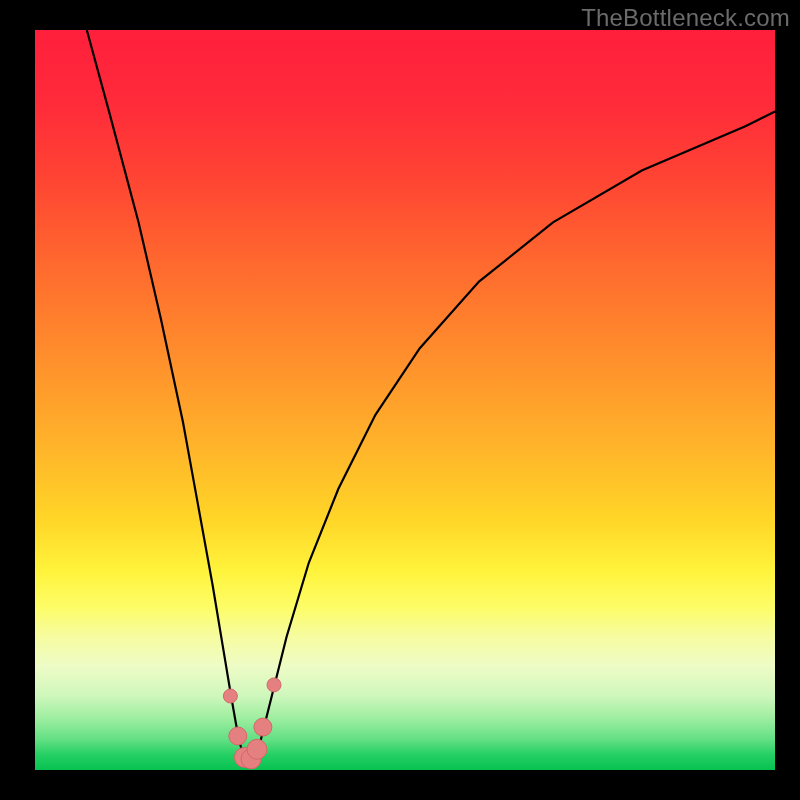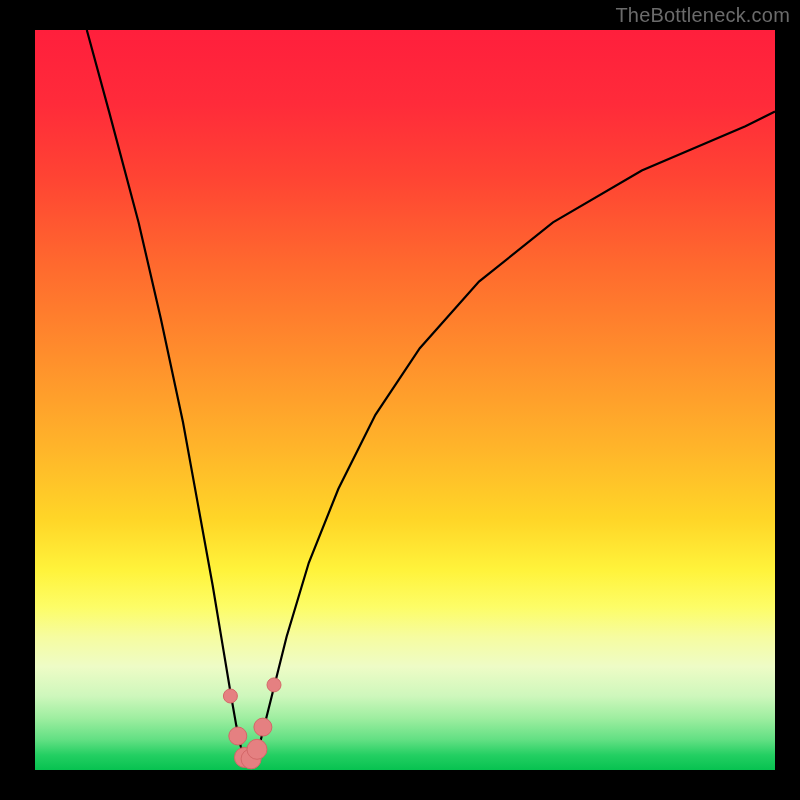--- a/index.html
+++ b/index.html
@@ -51,21 +51,21 @@
     top: 0;
     width: 740px;
     height: 740px;
     overflow: visible;
   }
   .watermark {
     position: absolute;
     top: 4px;
     right: 10px;
     color: #6b6b6b;
-    font-size: 20px;
+    font-size: 24px;
     letter-spacing: 0.2px;
     user-select: none;
   }
 </style>
 </head>
 <body>
 
 <div class="frame">
   <div class="plot">
     <svg viewBox="0 0 740 740">

